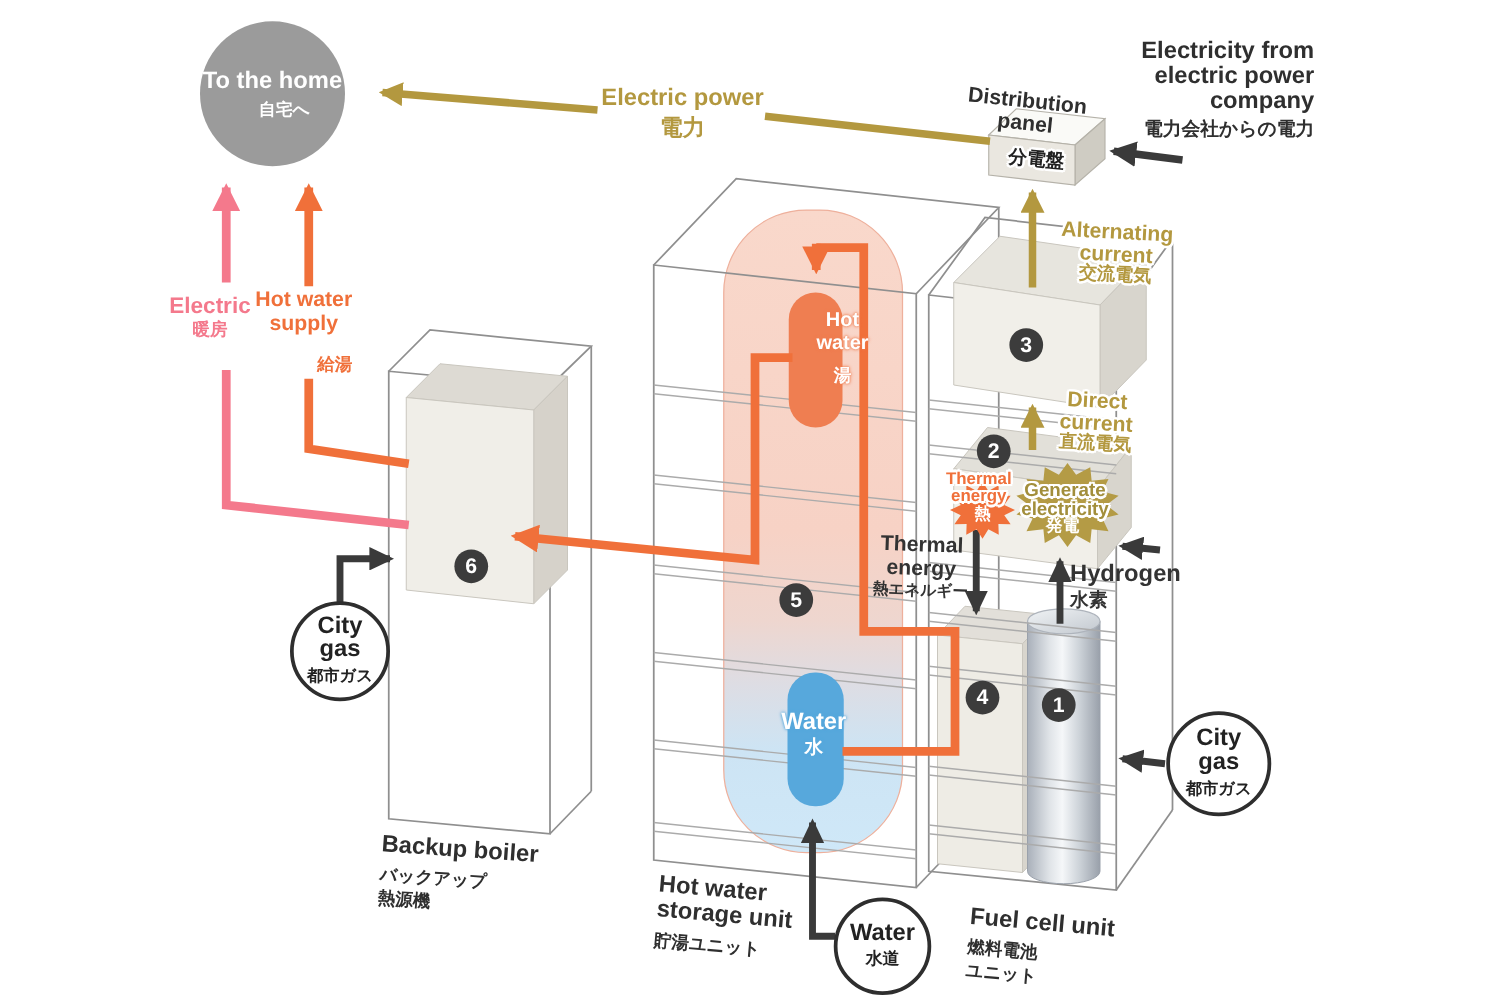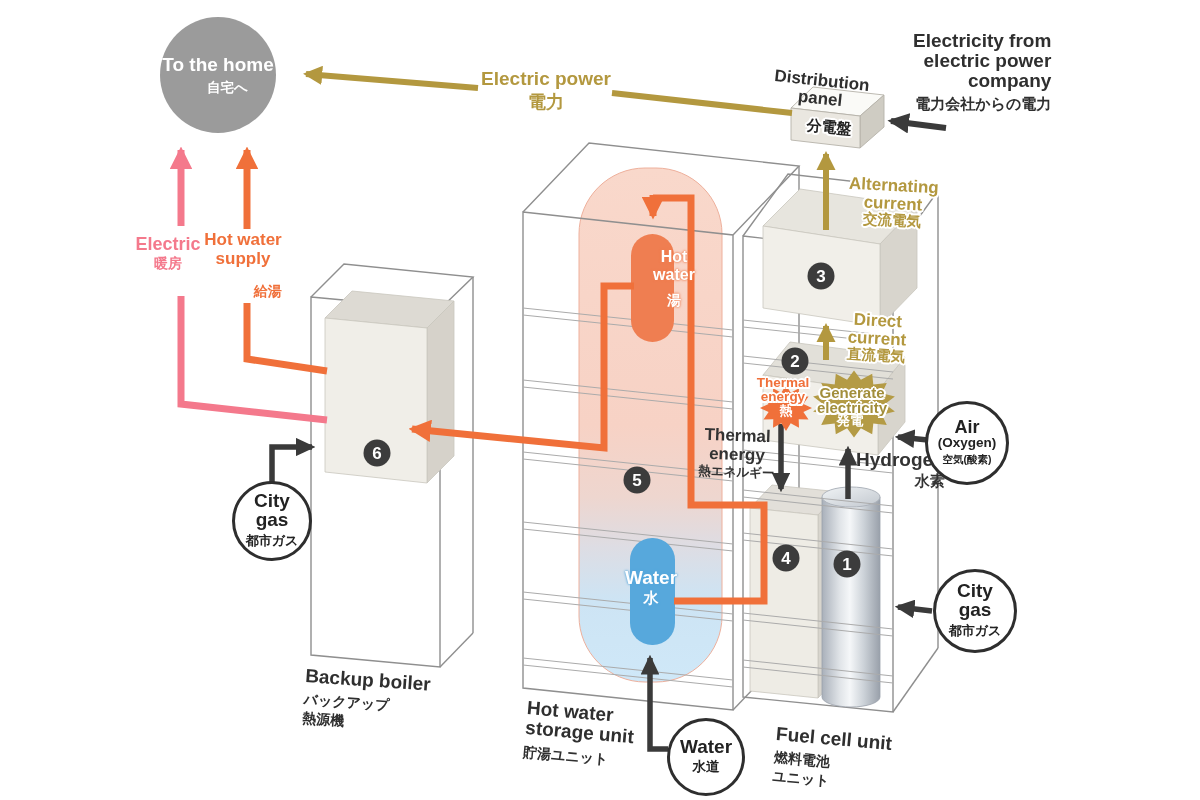--- a/index.html
+++ b/index.html
@@ -272,21 +272,21 @@
 </div>
 
 <div class="lbl ctr" style="left:737px; top:427px; transform:translateX(-50%) rotate(2deg); font-size:17px; line-height:1.1; font-weight:600; color:#333;">
   <div>Thermal</div>
   <div>energy</div>
   <div style="font-size:12.5px; margin-top:2px;">熱エネルギー</div>
 </div>
 
 <div class="lbl" style="left:856px; top:449px; font-size:19px; line-height:1.2; font-weight:600; color:#333;">
   <div>Hydrogen</div>
-  <div style="font-size:15px;text-align:right;">水素</div>
+  <div style="font-size:15px;">水素</div>
 </div>
 
 <div class="lbl ctr orange halo" style="left:783px; top:376px; transform:translateX(-50%); font-size:13.5px; line-height:1.0;">
   <div>Thermal</div>
   <div>energy</div>
 </div>
 <div class="lbl b" style="left:786px; top:402px; transform:translateX(-50%); font-size:13px; color:#fff;">熱</div>
 
 <div class="lbl ctr halo b" style="left:852px; top:385px; transform:translateX(-50%); font-size:15px; line-height:1.0; color:#a28e3b;">
   <div>Generate</div>
@@ -310,25 +310,20 @@
   <span class="jp">都市ガス</span>
 </div>
 <div class="ring" style="left:933px; top:569px; width:84px; height:84px;">
   <span class="en">City</span>
   <span class="en">gas</span>
   <span class="jp">都市ガス</span>
 </div>
 <div class="ring" style="left:667px; top:718px; width:78px; height:78px;">
   <span class="en">Water</span>
   <span class="jp" style="font-size:13.5px;">水道</span>
-</div>
-<div class="ring" style="left:925px; top:401px; width:84px; height:84px;">
-  <span class="en" style="font-size:18px;">Air</span>
-  <span class="en" style="font-size:13.5px; line-height:1.1;">(Oxygen)</span>
-  <span class="jp" style="font-size:10.5px;">空気(酸素)</span>
 </div>
 
 <div class="lbl unit-lbl" style="left:306px; top:666px; transform:rotate(4deg);">
   <div class="en">Backup boiler</div>
   <div class="jp">バックアップ</div>
   <div class="jp" style="margin-top:0;">熱源機</div>
 </div>
 <div class="lbl unit-lbl" style="left:528px; top:698px; transform:rotate(5deg);">
   <div class="en">Hot water</div>
   <div class="en">storage unit</div>

